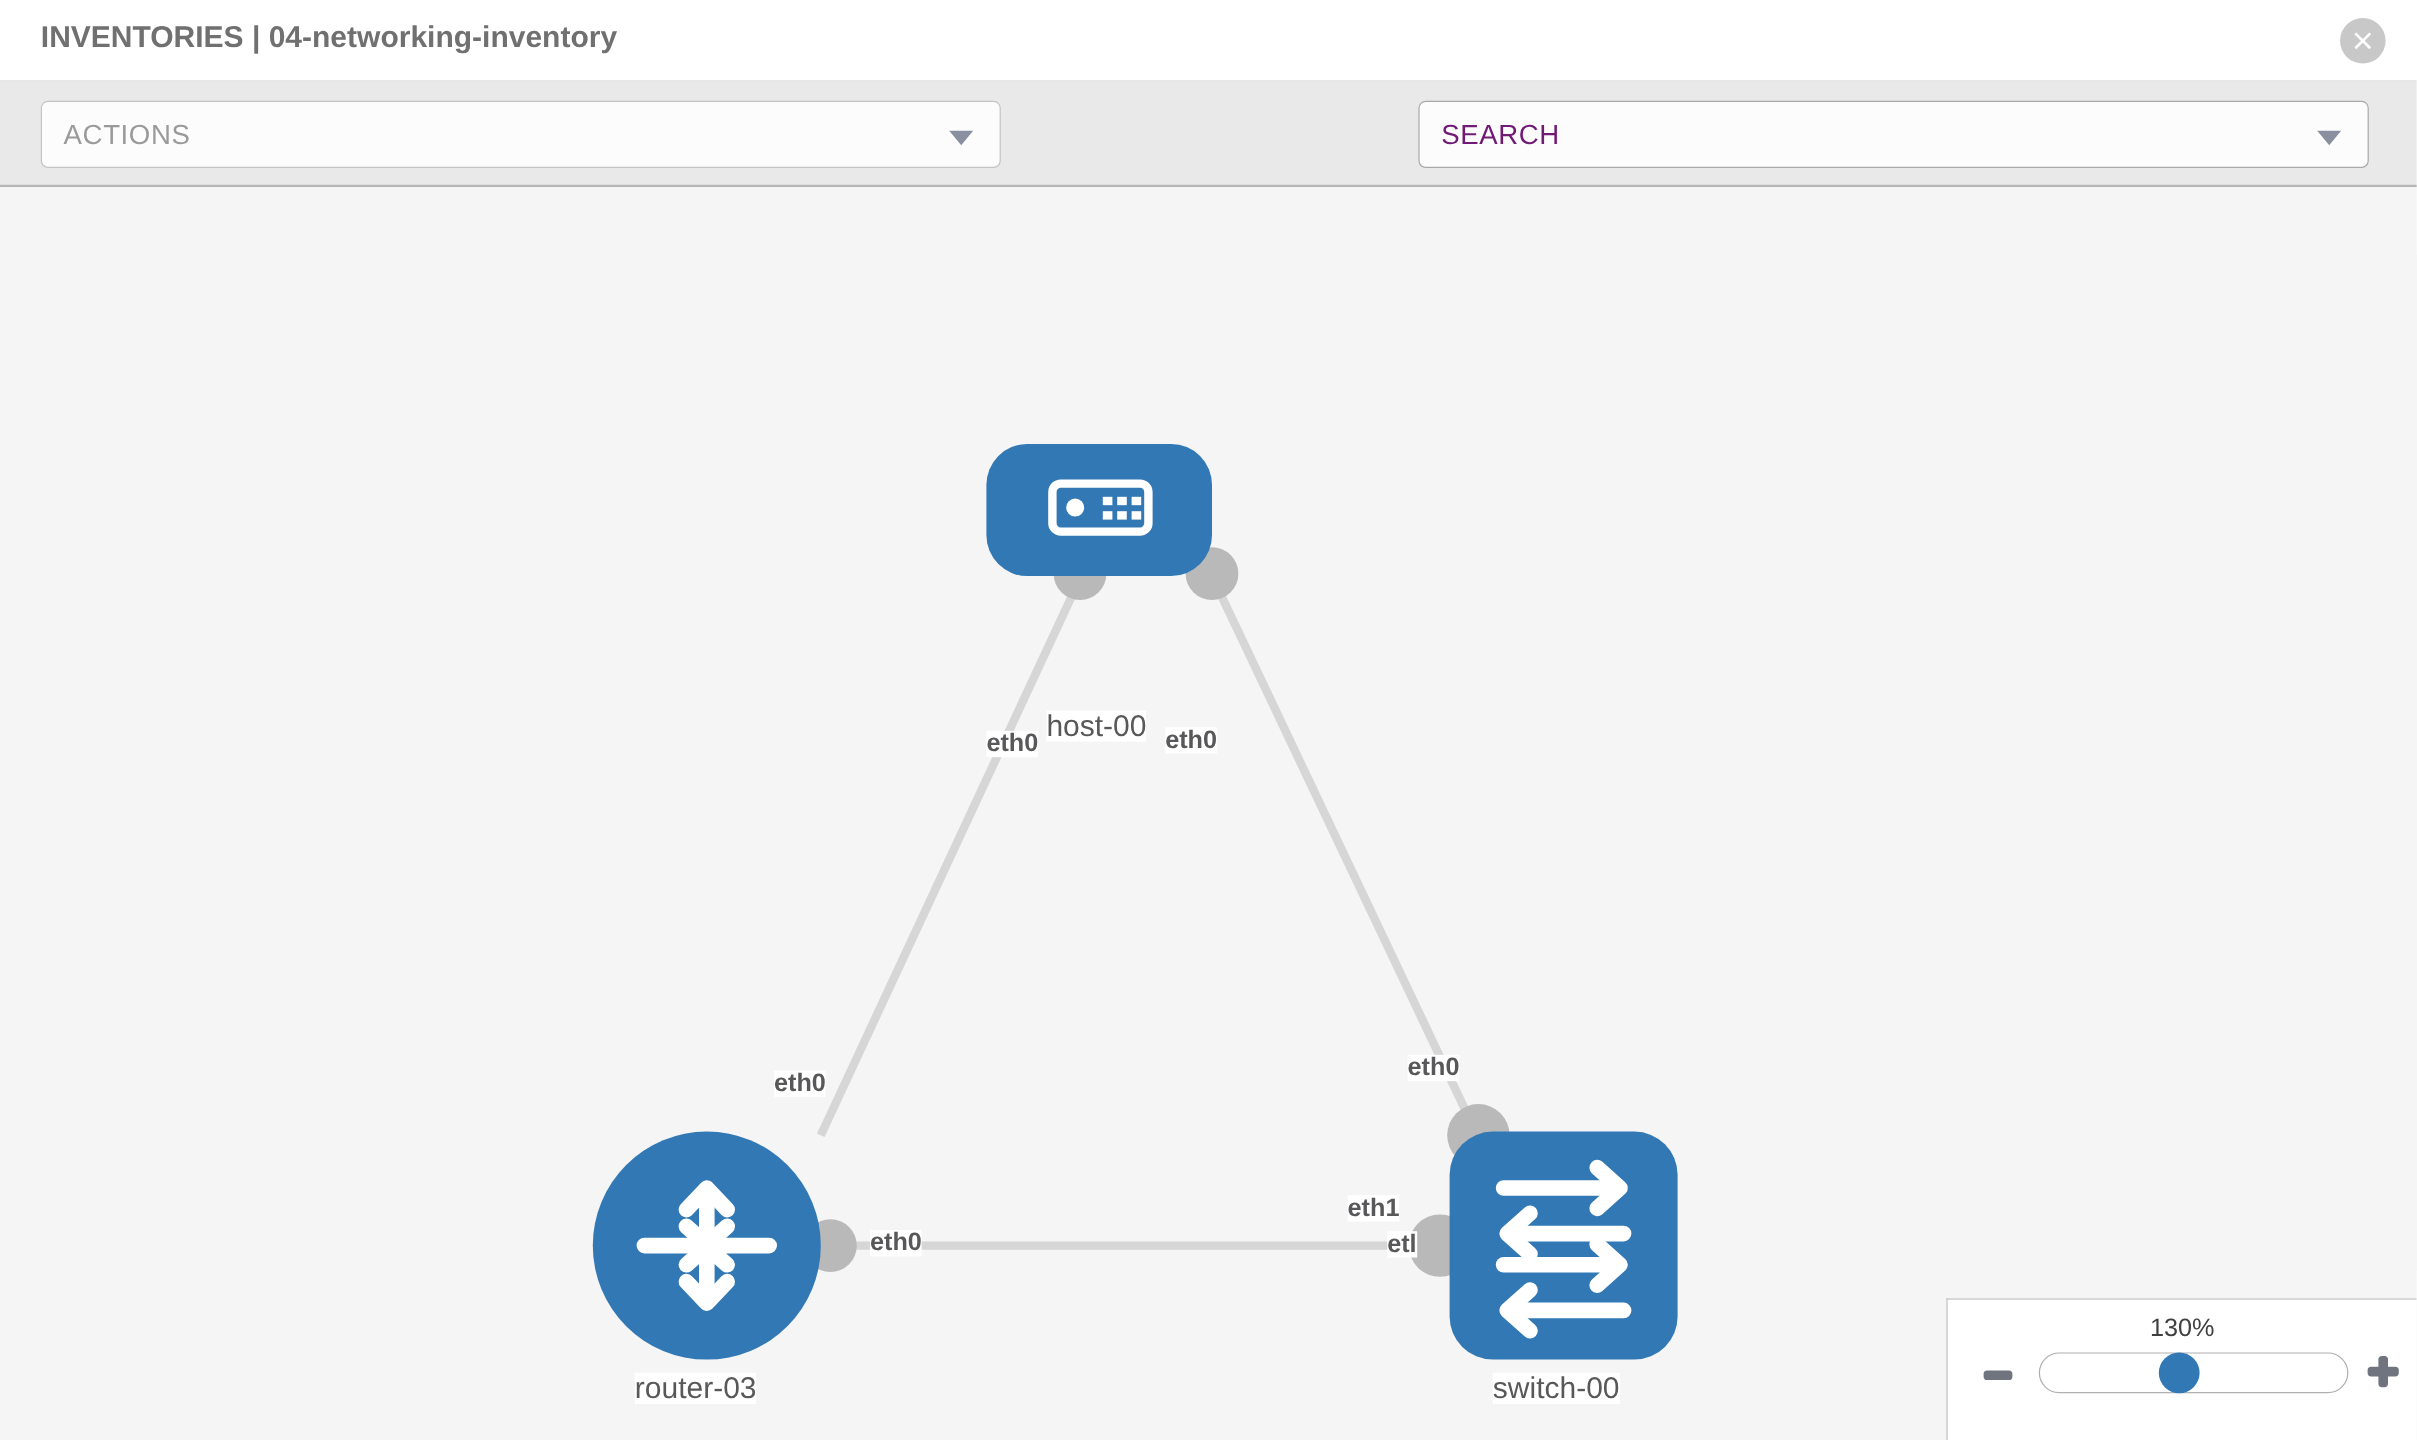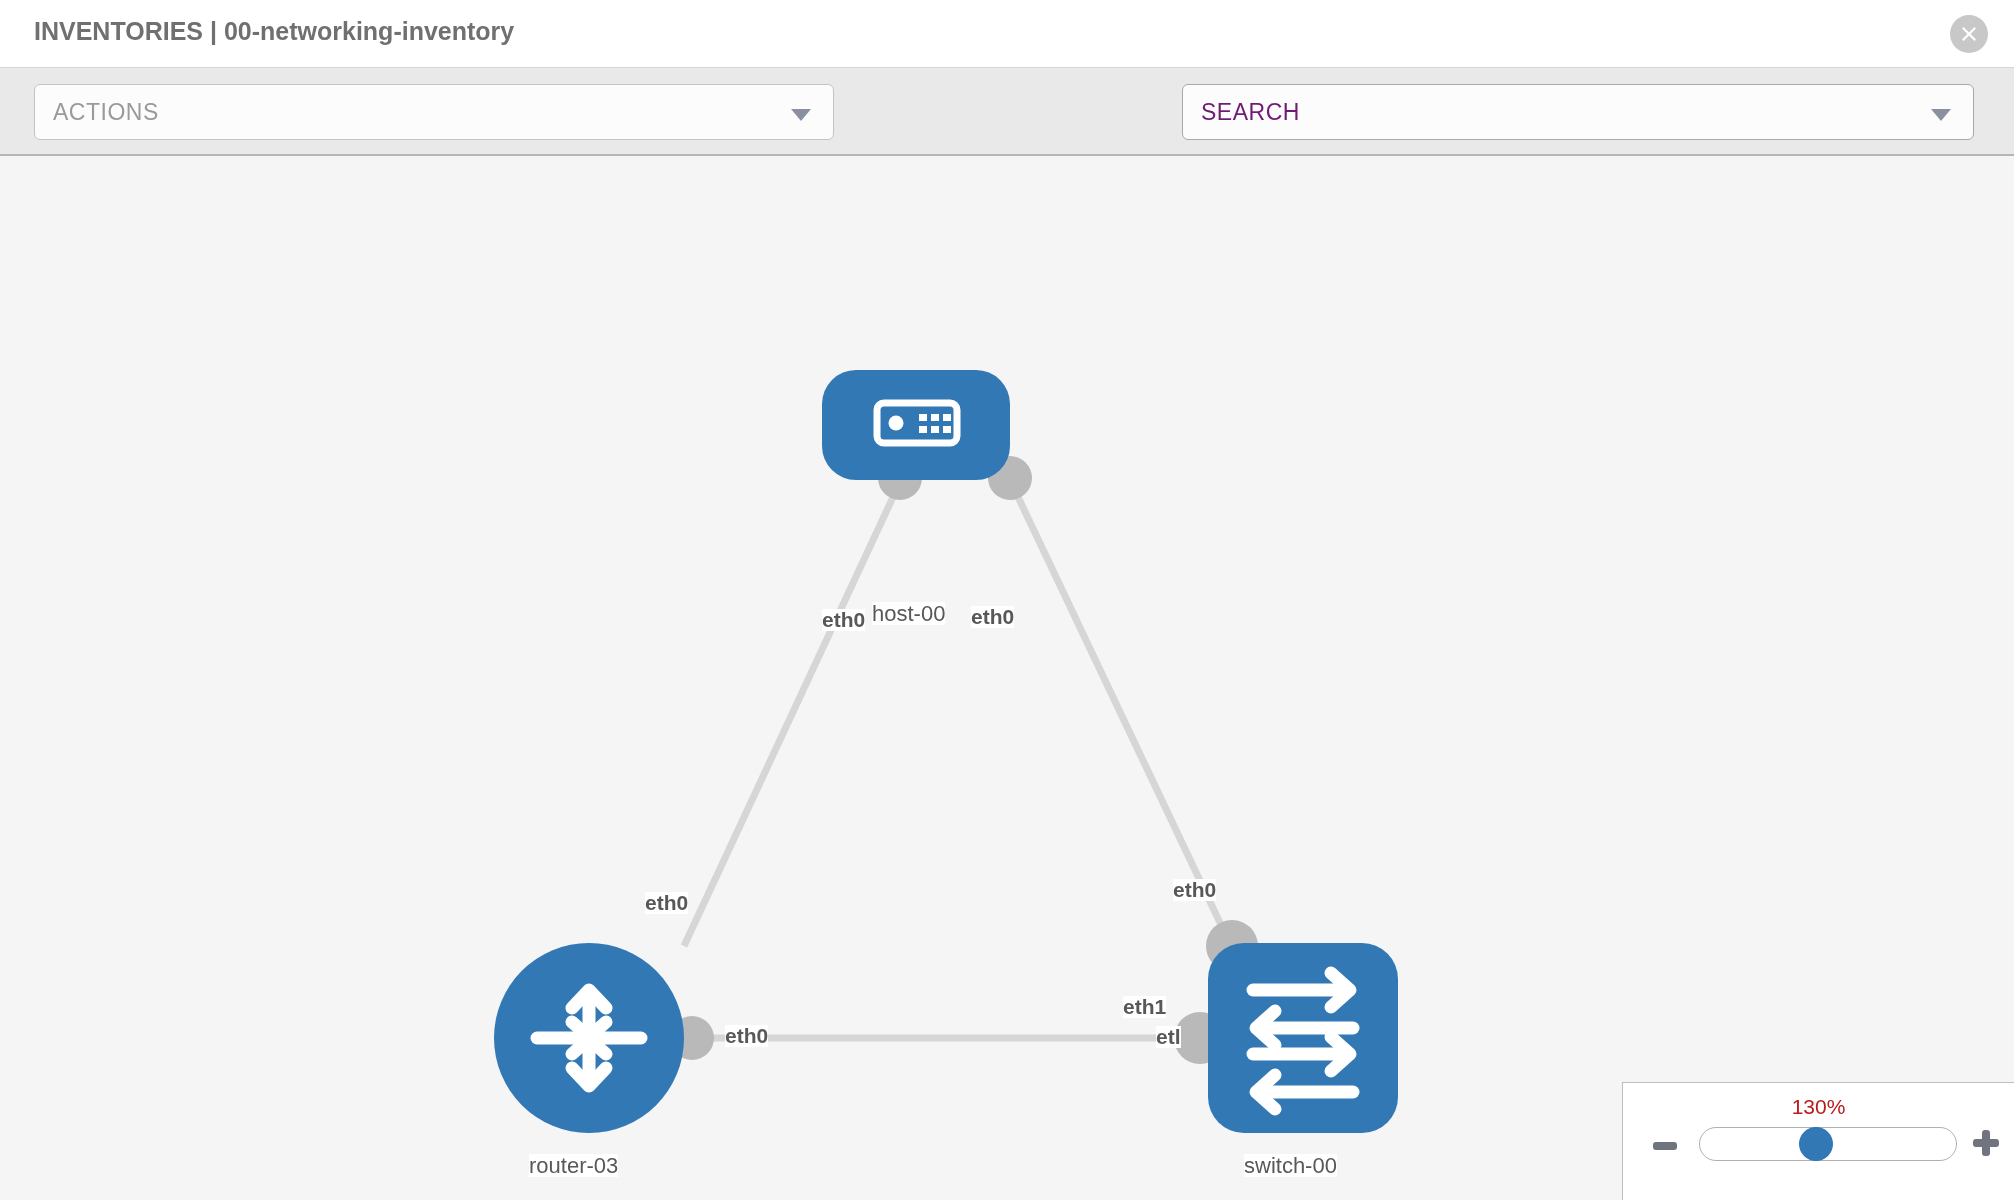--- a/index.html
+++ b/index.html
@@ -83,35 +83,35 @@
   .graph-svg { position:absolute; left:0; top:0; }
 
   
   .nlabel {
     position: absolute;
     background: #ffffff;
     color: #58585a;
     white-space: nowrap;
     line-height: 1.05;
   }
-  .node-name { font-size: 22px; margin-top: 10px; }
+  .node-name { font-size: 25px; }
   .if-label  { font-size: 21px; font-weight: bold; }
 
   
   .zoom-panel {
     position: absolute; left: 1622px; top: 1082px;
     width: 392px; height: 118px;
     background: #ffffff;
     border-left: 1px solid #bfbfbf;
     border-top: 1px solid #bfbfbf;
   }
   .zoom-pct {
     position: absolute; left: 0; right: 0; top: 12px;
     text-align: center;
-    font-size: 21px; color: #b91c1c;
+    font-size: 21px; color: #404040;
   }
   .zoom-minus {
     position: absolute; left: 30px; top: 59px;
     width: 24px; height: 8px; border-radius: 3px; background: #70747f;
     cursor: pointer;
   }
   .zoom-track {
     position: absolute; left: 76px; top: 44px;
     width: 258px; height: 34px;
     border: 1px solid #b0b0b0; border-radius: 17px;
@@ -131,21 +131,21 @@
   }
   .zoom-plus:before { left: 0; top: 9px; width: 26px; height: 8px; }
   .zoom-plus:after  { left: 9px; top: 0; width: 8px;  height: 26px; }
 </style>
 </head>
 <body>
 
 <div class="app">
 
   <div class="header">
-    <div class="header-title">INVENTORIES | 00-networking-inventory</div>
+    <div class="header-title">INVENTORIES | 04-networking-inventory</div>
     <div class="close-btn">
       <svg width="20" height="20" viewBox="0 0 20 20" aria-hidden="true">
         <path d="M4.6 3.0 L10 8.4 L15.4 3.0 L17 4.6 L11.6 10 L17 15.4 L15.4 17 L10 11.6 L4.6 17 L3 15.4 L8.4 10 L3 4.6 Z" fill="#ffffff"></path>
       </svg>
     </div>
   </div>
 
   <div class="toolbar">
 
     <div class="actions-select">

